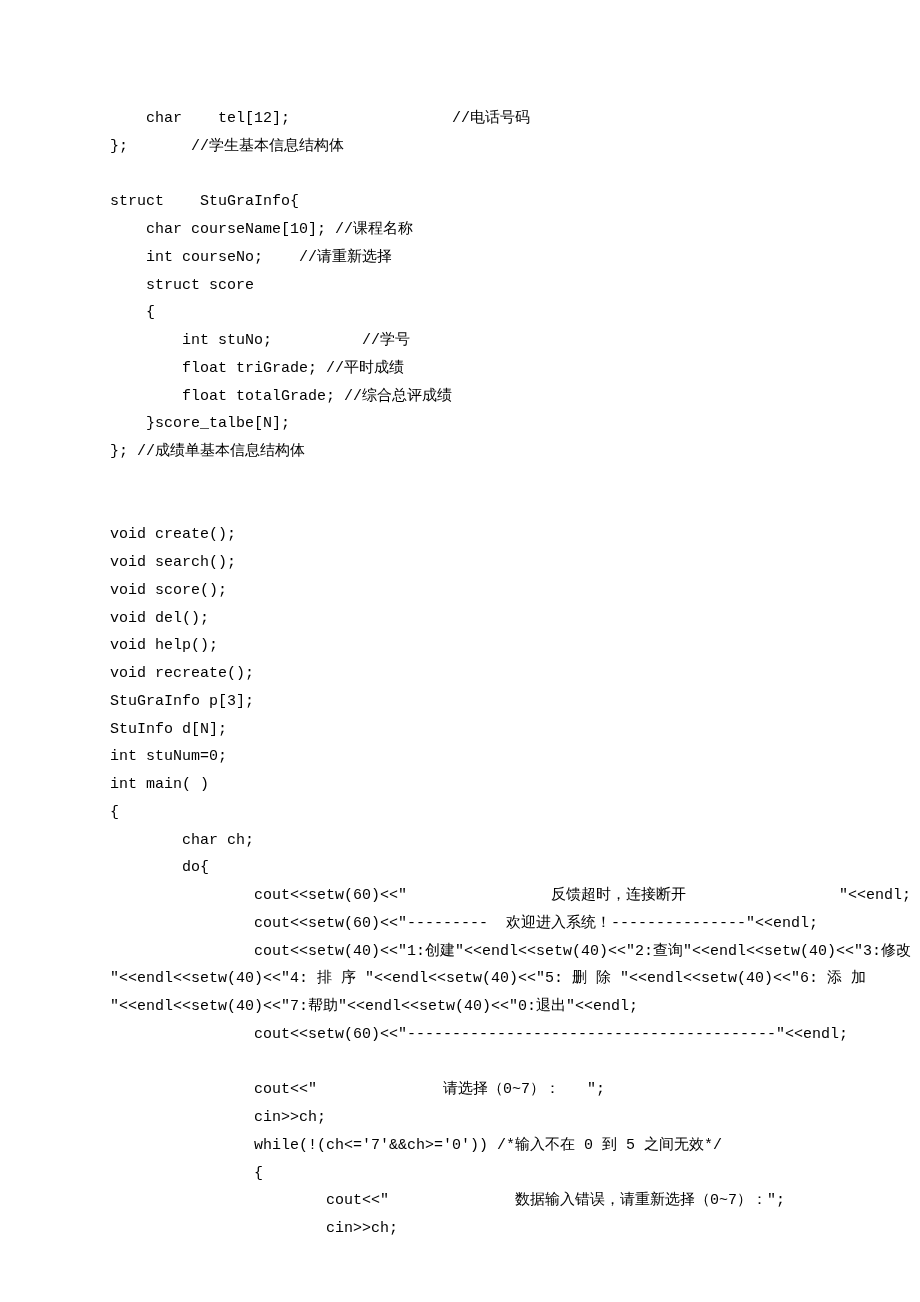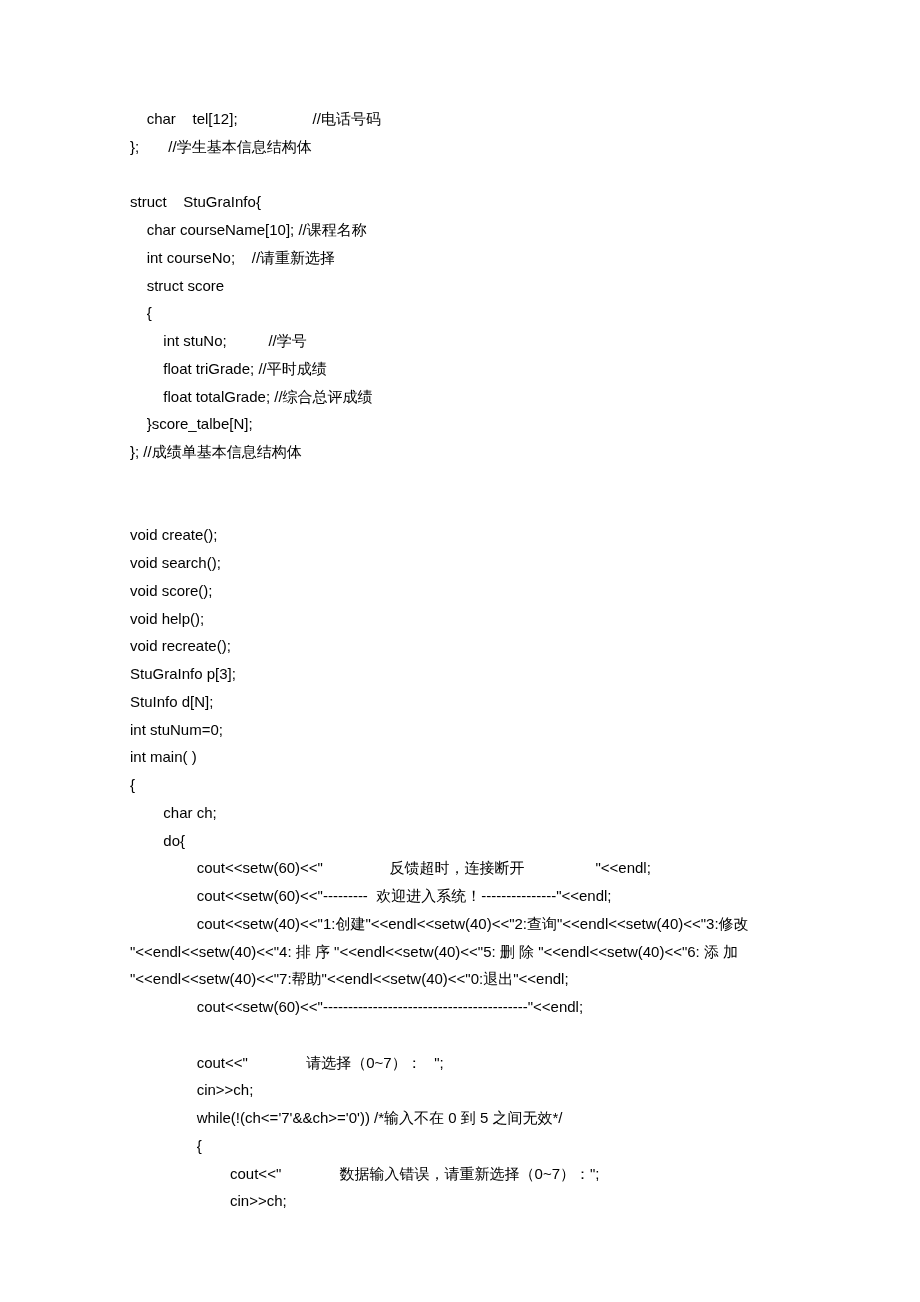--- a/index.html
+++ b/index.html
@@ -10,22 +10,21 @@
     font-size: 15px;
     color: #000000;
     line-height: 1.85;
     width: 920px;
   }
   .page {
     padding: 105px 110px 80px 110px;
   }
   .code-line {
     white-space: pre;
-    font-family: Liberation Sans, sans-serif;
-    margin-left: 20px;
+    font-family: Liberation Mono, monospace;
   }
   .blank {
     height: 1.85em;
   }
 </style>
 </head>
 <body>
 
 <div class="page">
   <div id="code-container">
@@ -40,20 +39,21 @@
       <div class="code-line">        int stuNo;          //学号</div>
       <div class="code-line">        float triGrade; //平时成绩</div>
       <div class="code-line">        float totalGrade; //综合总评成绩</div>
       <div class="code-line">    }score_talbe[N];</div>
       <div class="code-line">}; //成绩单基本信息结构体</div>
       <div class="blank"></div>
       <div class="blank"></div>
       <div class="code-line">void create();</div>
       <div class="code-line">void search();</div>
       <div class="code-line">void score();</div>
+      <div class="code-line">void del();</div>
       <div class="code-line">void help();</div>
       <div class="code-line">void recreate();</div>
       <div class="code-line">StuGraInfo p[3];</div>
       <div class="code-line">StuInfo d[N];</div>
       <div class="code-line">int stuNum=0;</div>
       <div class="code-line">int main( )</div>
       <div class="code-line">{</div>
       <div class="code-line">        char ch;</div>
       <div class="code-line">        do{</div>
       <div class="code-line">                cout&lt;&lt;setw(60)&lt;&lt;"                反馈超时，连接断开                 "&lt;&lt;endl;</div>

